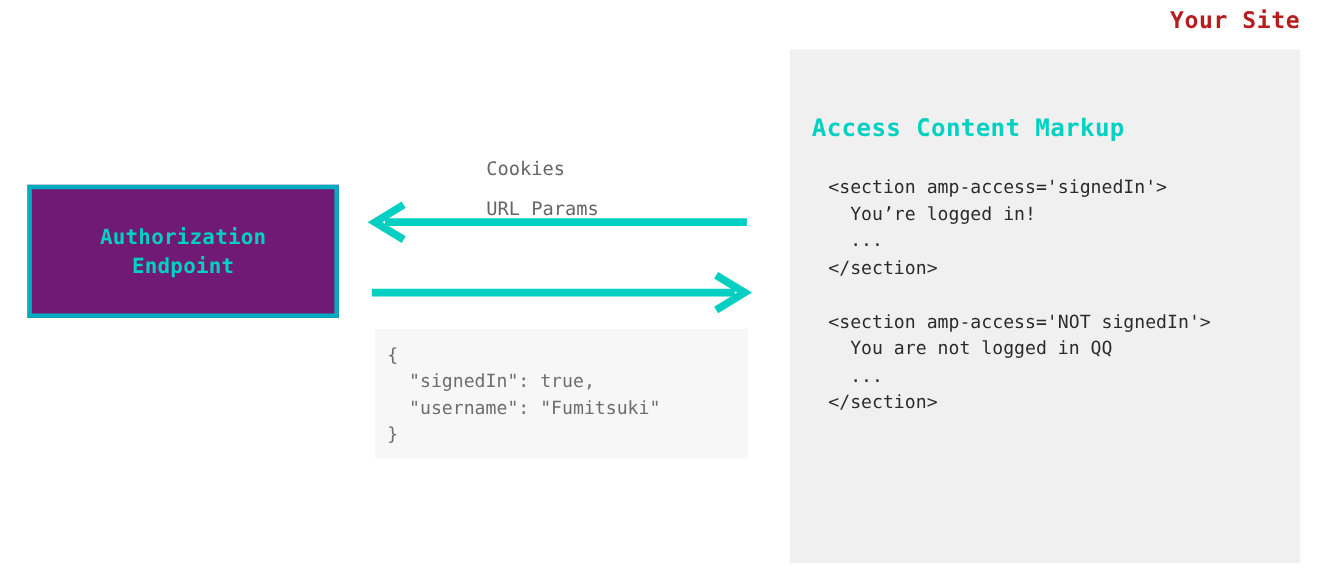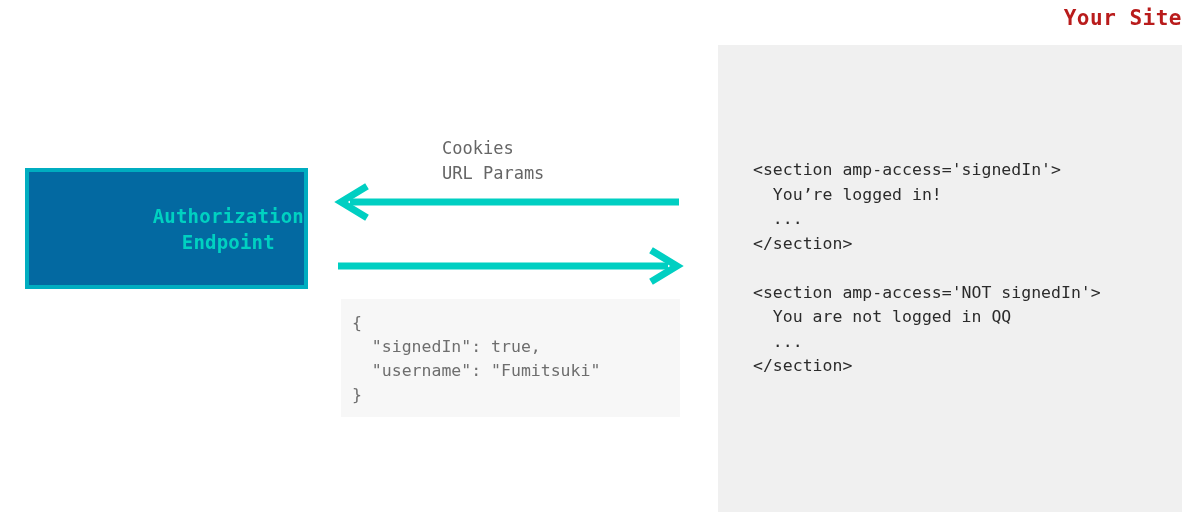--- a/index.html
+++ b/index.html
@@ -65,24 +65,24 @@
 
   
   #endpoint-box {
     position: absolute;
     left: 25px;
     top: 168px;
     width: 283px;
     height: 121px;
     box-sizing: border-box;
     border: 4px solid #00adc0;
-    background: #0369a1;
+    background: #701a75;
     display: flex;
     align-items: center;
-    justify-content: flex-end;
+    justify-content: center;
   }
   #endpoint-label {
     font-family: "DejaVu Sans Mono", "Liberation Mono", monospace;
     font-size: 19px;
     font-weight: bold;
     line-height: 26px;
     color: #00d1c1;
     text-align: center;
     letter-spacing: 0.2px;
     white-space: pre;
@@ -96,21 +96,21 @@
   #arrow-left-svg  { left: 338px; top: 186px; }
   #arrow-right-svg { left: 338px; top: 250px; }
 
   
   #arrow-label {
     position: absolute;
     left: 442px;
     top: 136px;
     font-family: "DejaVu Sans Mono", "Liberation Mono", monospace;
     font-size: 17px;
-    line-height: 25px;
+    line-height: 36px;
     color: #666666;
     white-space: pre;
   }
 
   
   #json-block {
     position: absolute;
     left: 341px;
     top: 299px;
     width: 339px;
@@ -128,20 +128,21 @@
     color: #6e6e6e;
     white-space: pre;
   }
 </style>
 </head>
 <body>
 
 <div id="site-label">Your Site</div>
 
 <div id="site-panel">
+  <div id="panel-heading">Access Content Markup</div>
   <pre id="panel-code">&lt;section amp-access='signedIn'&gt;
   You’re logged in!
   ...
 &lt;/section&gt;
 
 &lt;section amp-access='NOT signedIn'&gt;
   You are not logged in QQ
   ...
 &lt;/section&gt;</pre>
 </div>

